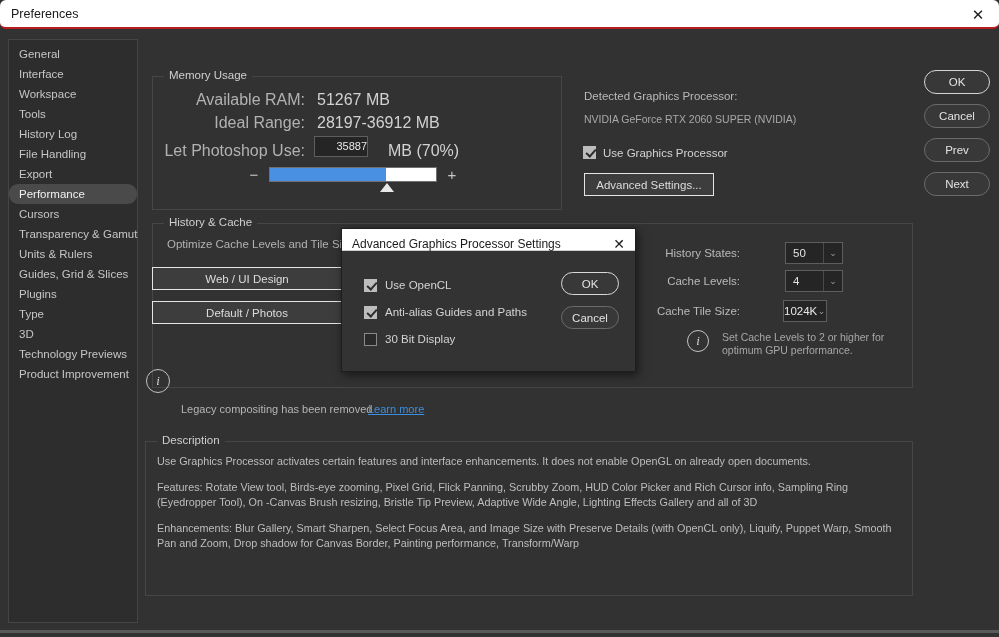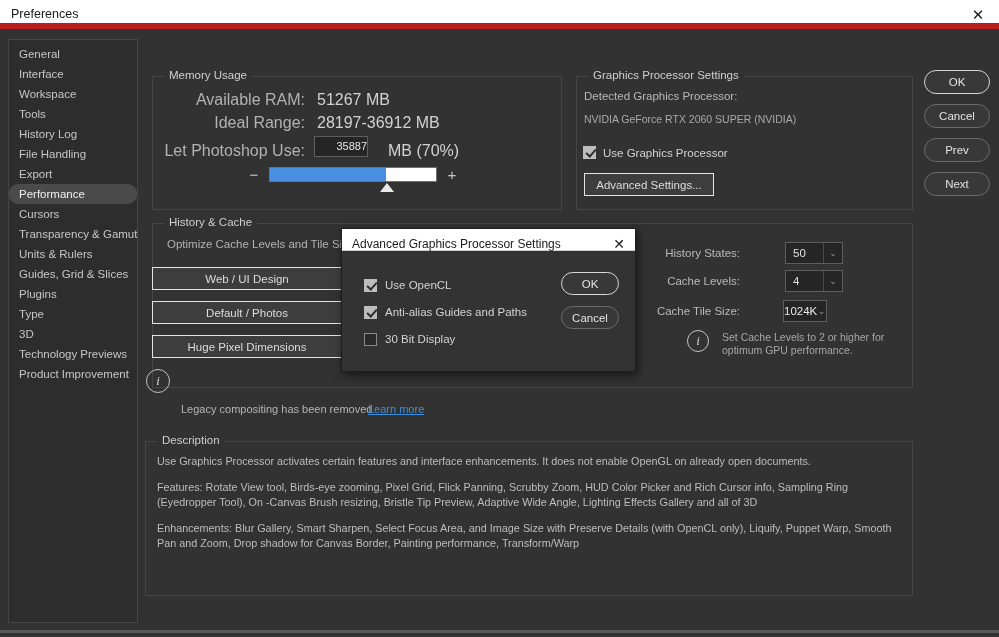--- a/index.html
+++ b/index.html
@@ -8,21 +8,22 @@
     background: #323232;
     font-family: "Liberation Sans", sans-serif;
     overflow: hidden;
   }
 
   
   .titlebar {
     position: absolute; left: 0; top: 0;
     width: 999px; height: 29px;
     background: #ffffff;
-    border-bottom: 6px solid #b91c1c;
+    border-bottom: 2px solid #b91c1c;
+    border-radius: 6px;
   }
   .titlebar-text {
     position: absolute; left: 11px; top: 7px;
     font-size: 12.5px; color: #1a1a1a;
   }
   .titlebar-close {
     position: absolute; right: 0; top: 0;
     width: 42px; height: 28px;
     display: flex; align-items: center; justify-content: center;
     color: #1a1a1a; font-size: 15px; line-height: 1;
@@ -314,41 +315,37 @@
 
   <div class="slider-wrap">
     <div class="slider-minus">−</div>
     <div class="slider-track">
       <div class="slider-fill" id="slider-fill" style="width: 70%;"></div>
     </div>
     <div class="slider-thumb" id="slider-thumb" style="left: 139.6px;"></div>
     <div class="slider-plus">+</div>
   </div>
 
-  <div class="group" id="grp-graphics">
-    <span class="group-title">Graphics Processor Settings</span>
-  </div>
   <span class="gp-label" style="left:584px; top:61px;text-align:center;">Detected Graphics Processor:</span>
   <span class="gp-name" style="left:584px; top:84px;">NVIDIA GeForce RTX 2060 SUPER (NVIDIA)</span>
 
   <div class="checkrow" style="left:583px; top:117px;">
     <span class="checkbox checked"></span>
     <span class="checkrow-label">Use Graphics Processor</span>
   </div>
 
   <div class="btn-rect" style="left:584px; top:144px; width:130px; height:23px;">Advanced Settings...</div>
 
   <div class="group" id="grp-history">
     <span class="group-title">History &amp; Cache</span>
     <span class="hc-hint">Optimize Cache Levels and Tile Size for:</span>
   </div>
 
   <div class="btn-rect" id="btn-web">Web / UI Design</div>
   <div class="btn-rect" id="btn-photos">Default / Photos</div>
-  <div class="btn-rect" id="btn-huge">Huge Pixel Dimensions</div>
 
   <span class="field-label" style="left:620px; top:218px; width:120px;">History States:</span>
   <div class="combo" style="left:785px; top:213px; width:58px;">
     <span class="cval">50</span>
     <span class="carrow">⌄</span>
   </div>
 
   <span class="field-label" style="left:620px; top:246px; width:120px;">Cache Levels:</span>
   <div class="combo" style="left:785px; top:241px; width:58px;">
     <span class="cval">4</span>

